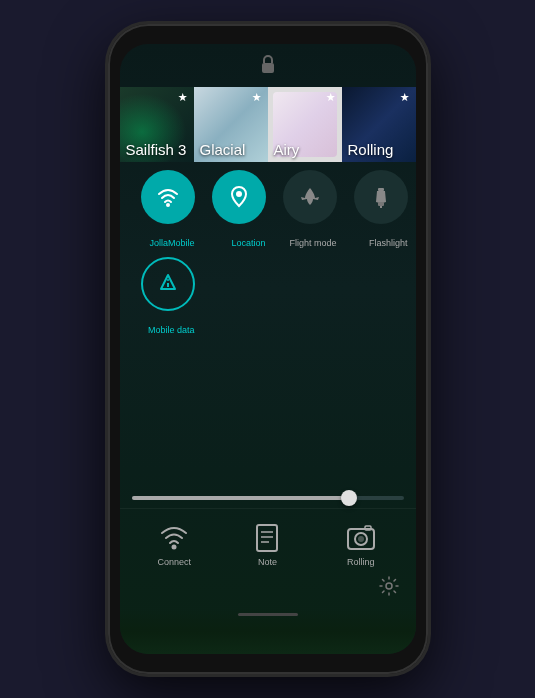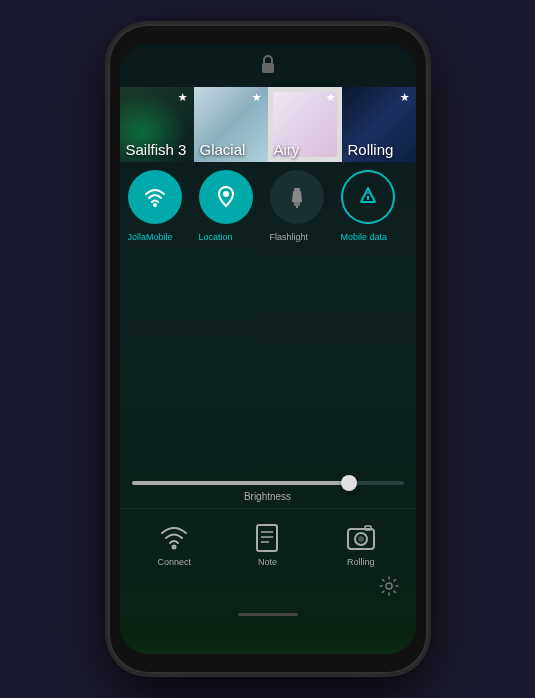--- a/index.html
+++ b/index.html
@@ -99,22 +99,22 @@
     .toggle-grid {
       display: grid;
       grid-template-columns: repeat(4, 1fr);
       gap: 8px 4px;
       padding: 0 2px;
     }
 
     .toggle-item {
       display: flex;
       flex-direction: column;
-      align-items: flex-start;
-      gap: 8px;
+      align-items: flex-end;
+      gap: 14px;
       cursor: pointer;
     }
 
     .toggle-circle {
       width: 54px;
       height: 54px;
       border-radius: 50%;
       background: #1a3030;
       display: flex;
       align-items: center;
@@ -304,20 +304,28 @@
         <div class="toggle-item">
           <div class="toggle-circle active">
             <svg class="icon-svg" viewBox="0 0 26 26" fill="none">
               <path d="M13 3 C9 3 6 6 6 10 C6 15 13 22 13 22 C13 22 20 15 20 10 C20 6 17 3 13 3Z" stroke="white" stroke-width="2" fill="none"></path>
               <circle cx="13" cy="10" r="3" fill="white"></circle>
             </svg>
           </div>
           <span class="toggle-label active">Location</span>
         </div>
 
+        <div class="toggle-item">
+          <div class="toggle-circle">
+            <svg class="icon-svg" viewBox="0 0 26 26" fill="none">
+              <path d="M13 4 C13 4 8 10 8 14 L4 13 L5 16 L10 15 C10 17 11 19 13 21 C15 19 16 17 16 15 L21 16 L22 13 L18 14 C18 10 13 4 13 4Z" fill="#888"></path>
+            </svg>
+          </div>
+          <span class="toggle-label">Flight mode</span>
+        </div>
 
         <div class="toggle-item">
           <div class="toggle-circle">
             <svg class="icon-svg" viewBox="0 0 26 26" fill="none">
               <rect x="10" y="4" width="6" height="3" rx="1" fill="#888"></rect>
               <path d="M9 7 L8 18 Q13 20 18 18 L17 7Z" fill="#888"></path>
               <rect x="10" y="18" width="6" height="4" rx="1" fill="#777"></rect>
               <line x1="13" y1="22" x2="13" y2="24" stroke="#888" stroke-width="2"></line>
             </svg>
           </div>
@@ -337,21 +345,20 @@
 
 
       </div>
     </div>
 
     <div class="brightness-section">
       <div class="brightness-track">
         <div class="brightness-fill"></div>
         <div class="brightness-thumb"></div>
       </div>
-      <div class="brightness-label">Brightness</div>
     </div>
 
     <div class="shortcuts-section">
 
       <div class="shortcut-item">
         <div class="shortcut-icon">
           <svg width="36" height="36" viewBox="0 0 36 36" fill="none">
             <path d="M6 14 Q18 4 30 14" stroke="#aaa" stroke-width="2" fill="none" stroke-linecap="round"></path>
             <path d="M10 19 Q18 12 26 19" stroke="#aaa" stroke-width="2" fill="none" stroke-linecap="round"></path>
             <path d="M14 24 Q18 20 22 24" stroke="#aaa" stroke-width="2" fill="none" stroke-linecap="round"></path>

